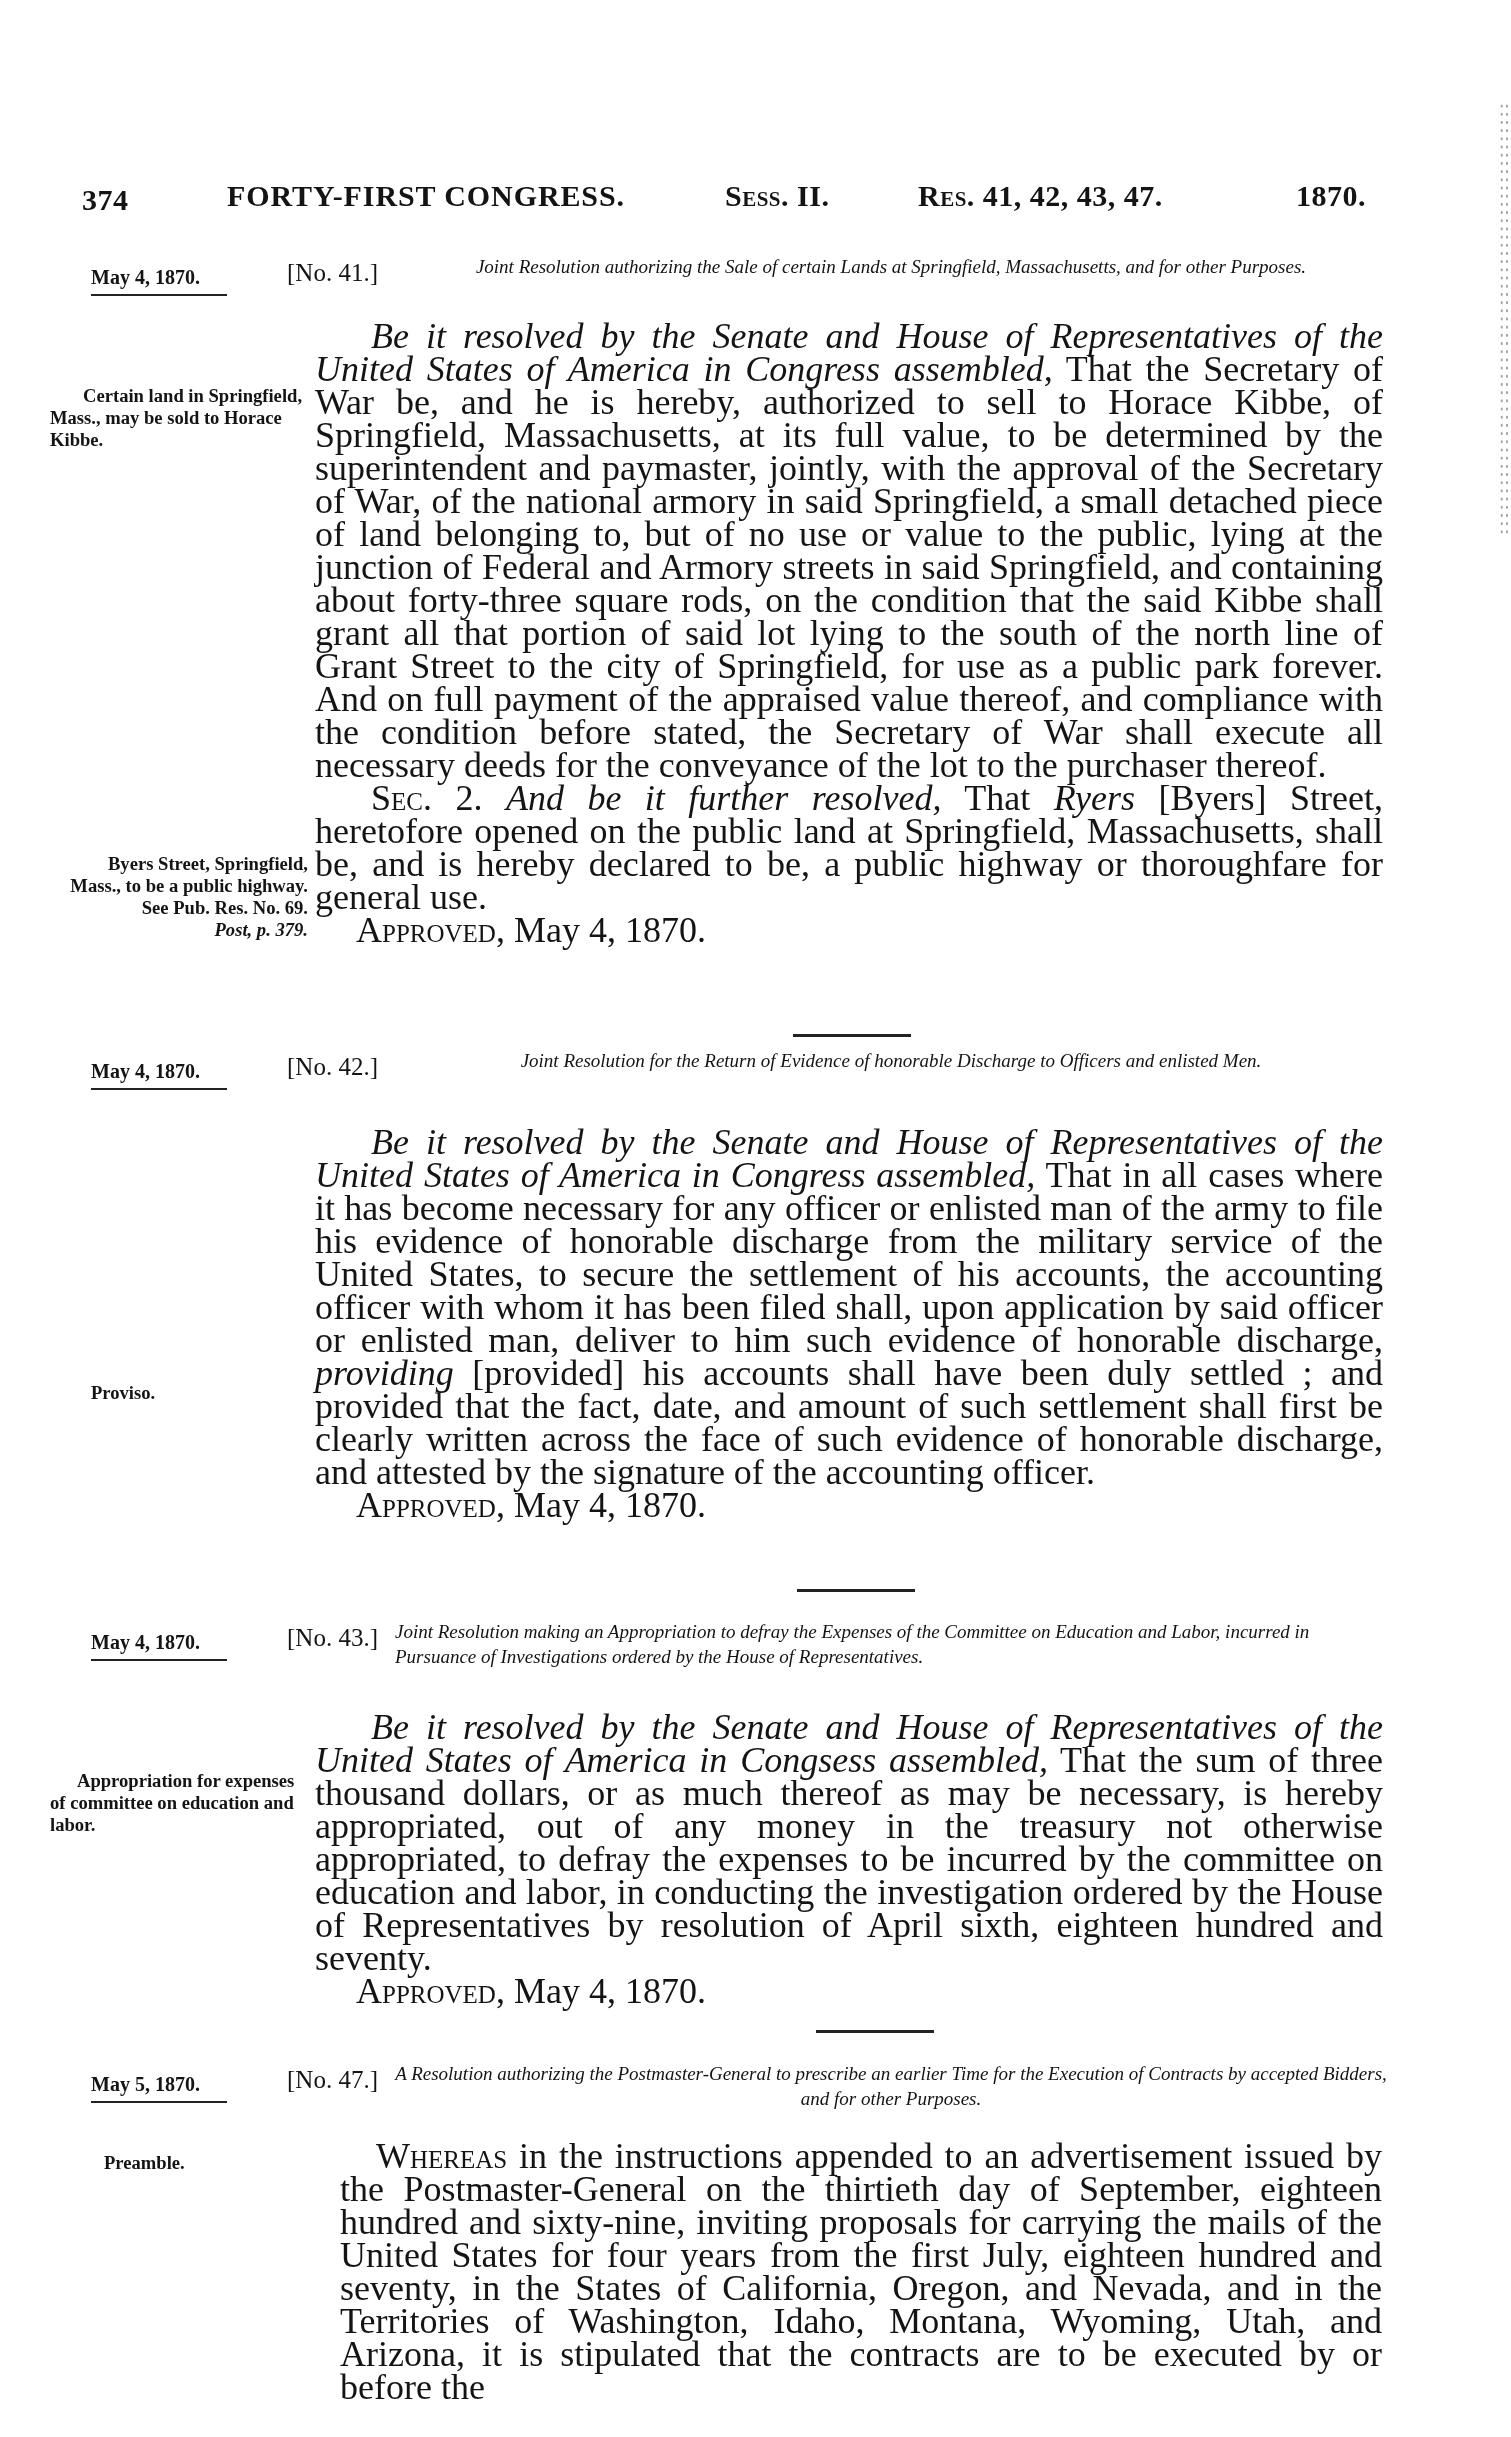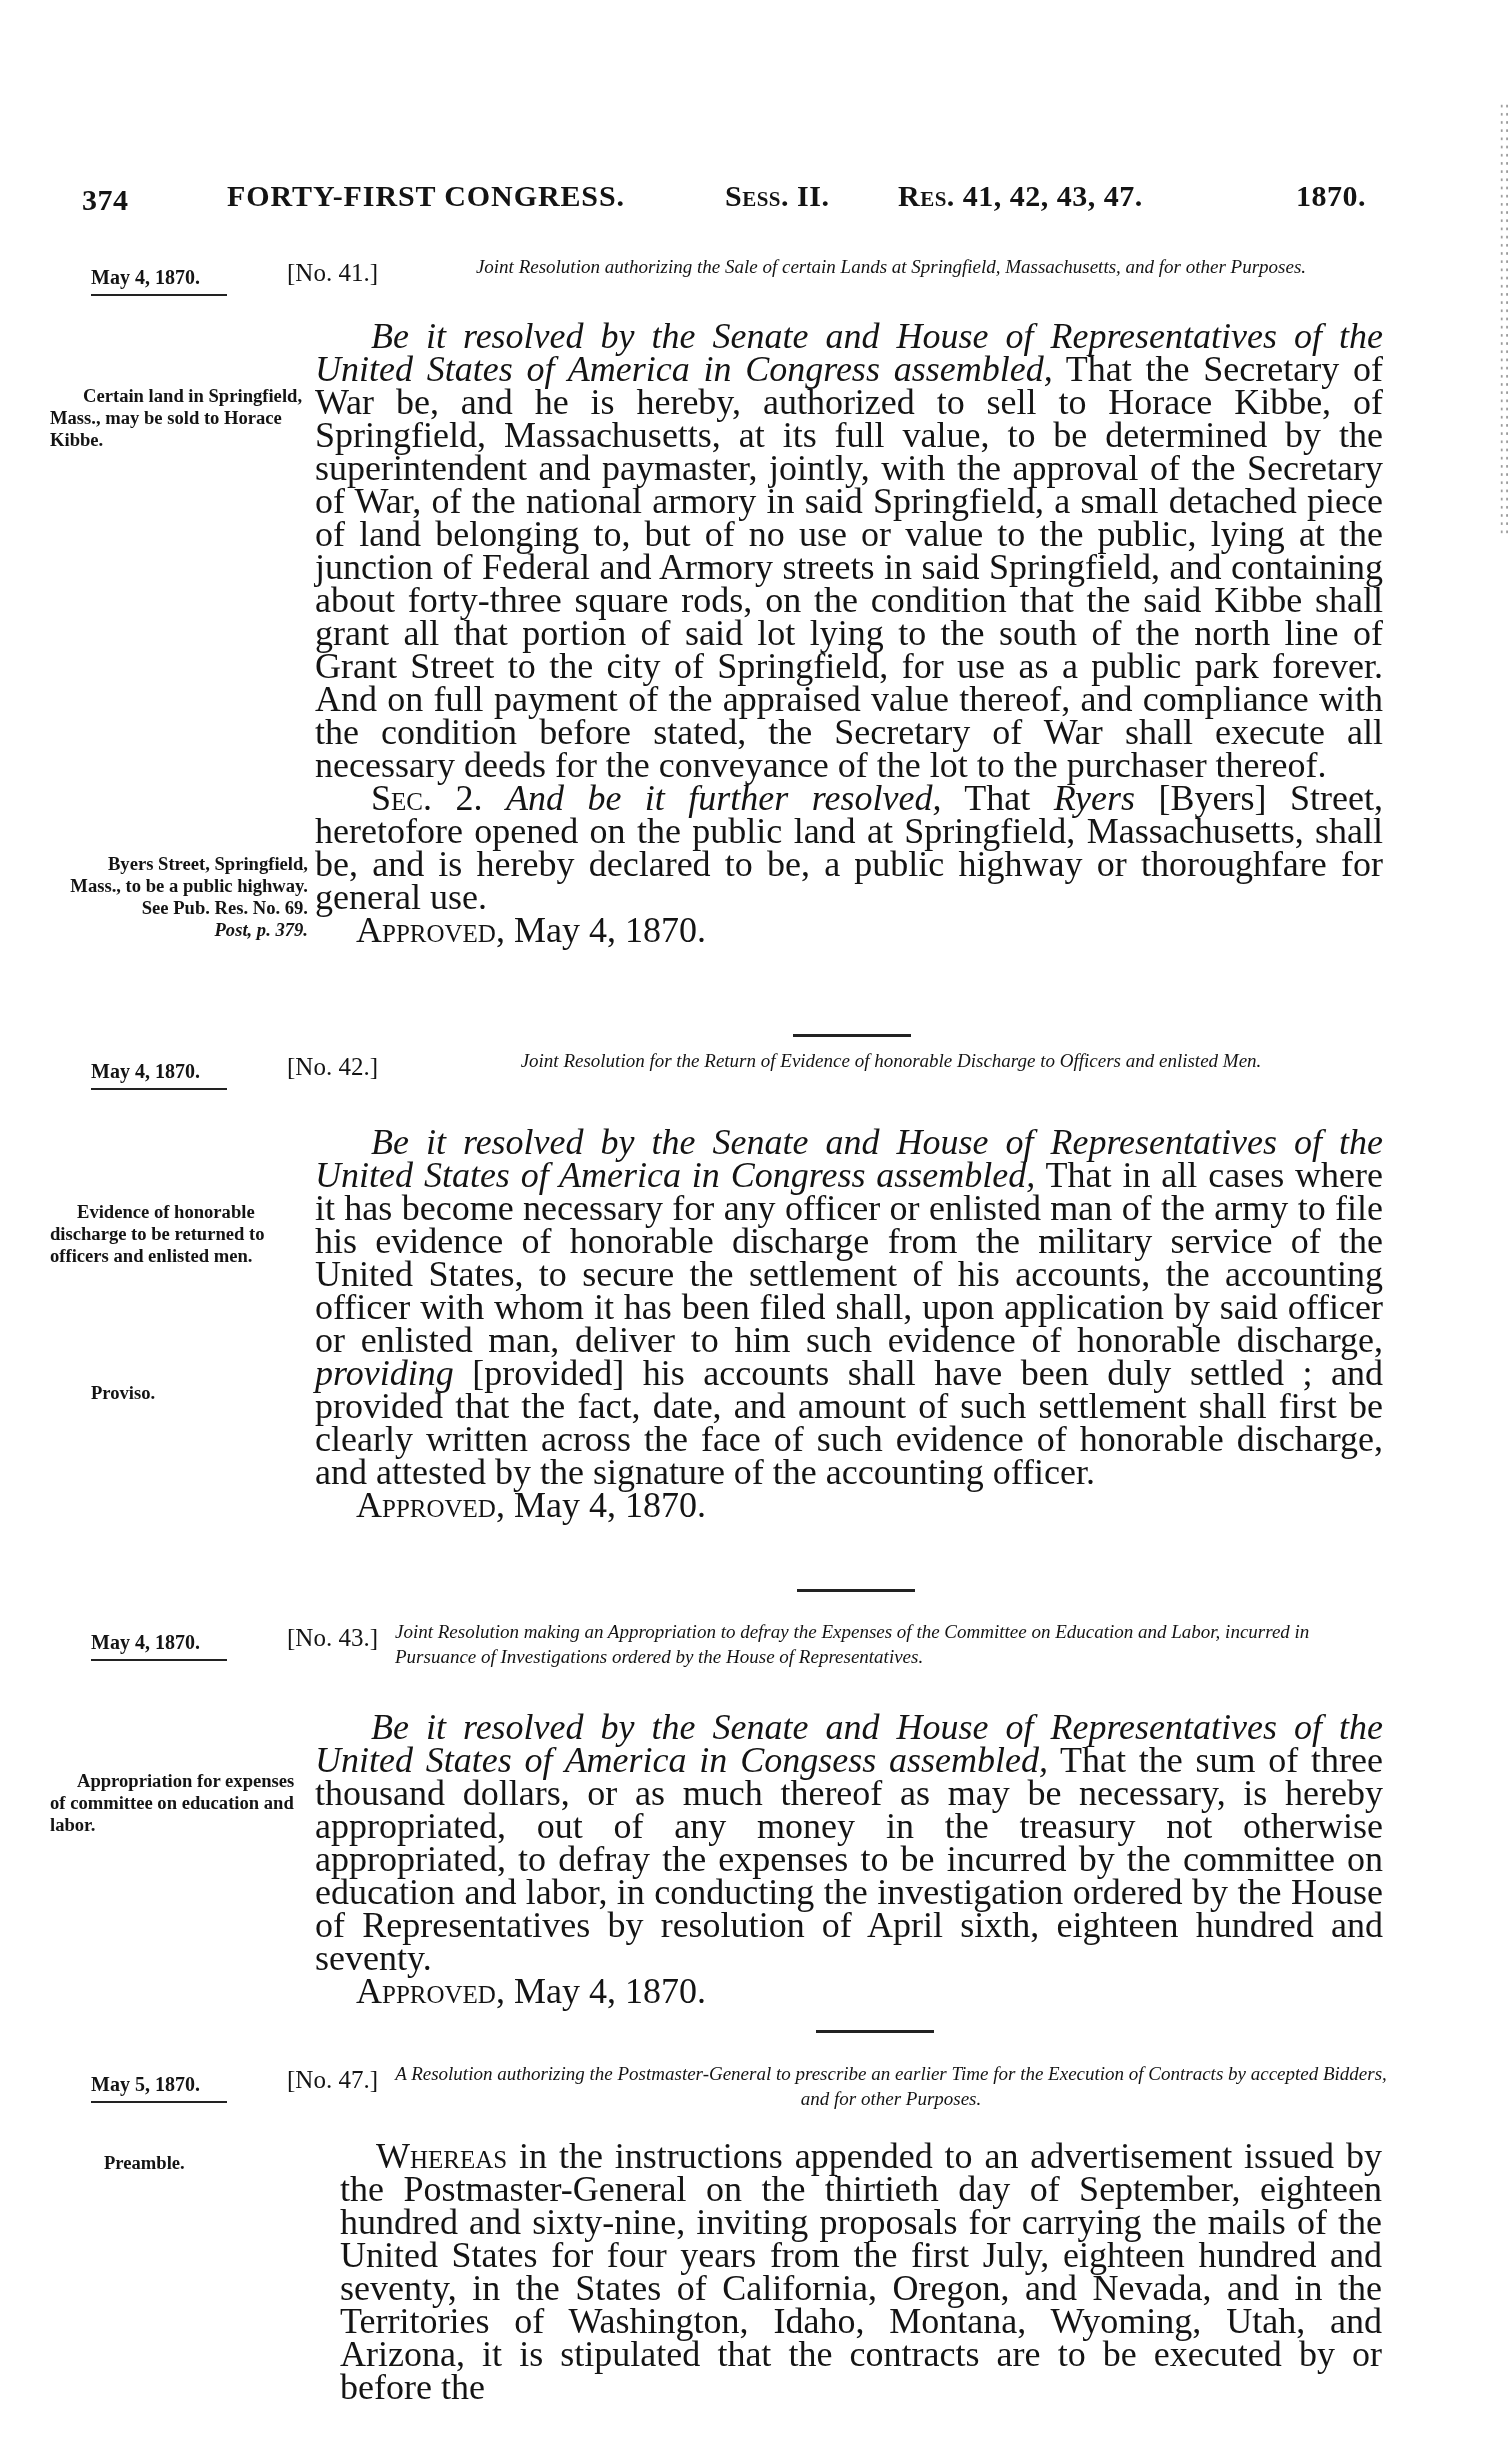--- a/index.html
+++ b/index.html
@@ -10,21 +10,21 @@
   .page { position: absolute; left: 0; top: 0; width: 1512px; height: 2438px; margin-top: 48px; }
 
   
   .running-head {
     position: absolute; left: 82px; top: 131px; width: 1296px;
     font-size: 30px; letter-spacing: 0.5px; white-space: nowrap;
   }
   .running-head .pg { position: absolute; left: 0; top: 3.6px; font-weight: bold; }
   .running-head .congress { position: absolute; left: 145px; font-weight: bold; letter-spacing: 0.9px; }
   .running-head .sess { position: absolute; left: 643px; font-variant: small-caps; font-weight: bold; }
-  .running-head .res { position: absolute; left: 816px; font-variant: small-caps; font-weight: bold; }
+  .running-head .res { position: absolute; left: 836px; font-variant: small-caps; font-weight: bold; }
   .running-head .yr { position: absolute; left: 1214px; font-weight: bold; }
 
   
   .margin-col { position: absolute; left: 50px; width: 258px; font-size: 18.6px; line-height: 22px; font-weight: bold; }
   .text-col { position: absolute; left: 315px; width: 1068px; font-size: 36px; line-height: 33px; text-align: justify; }
 
   .res-head { position: absolute; left: 91px; width: 1305px; }
   .res-head .date {
     position: absolute; left: 0; top: 11px; font-size: 20px; font-weight: bold;
     border-bottom: 2.7px solid #222; padding-bottom: 5.4px; width: 136px;
@@ -87,23 +87,20 @@
     </p>
   </div>
   <div class="rule" style="left:793px; top:986px;"></div>
 
   <div class="res-head" style="top:1001px;">
     <span class="date">May 4, 1870.</span>
     <span class="num">[No. 42.]</span>
     <span class="title">Joint Resolution for the Return of Evidence of honorable Discharge to Officers and enlisted Men.</span>
   </div>
 
-  <div class="margin-col" style="top:1153px;">
-    <p class="margin-note" style="text-indent:27px;">Evidence of honorable discharge to be returned to officers and enlisted men.</p>
-  </div>
   <div class="margin-col" style="top:1334px; left:91px;">
     <p class="margin-note">Proviso.</p>
   </div>
 
   <div class="text-col" style="top:1078px;">
     <p class="para">
       <span class="i">Be it resolved by the Senate and House of Representatives of the United States of America in Congress assembled,</span><span> That in all cases where it has become necessary for any officer or enlisted man of the army to file his evidence of honorable discharge from the military service of the United States, to secure the settlement of his accounts, the accounting officer with whom it has been filed shall, upon application by said officer or enlisted man, deliver to him such evidence of honorable discharge, </span><span class="i">providing</span><span> [provided] his accounts shall have been duly settled ; and provided that the fact, date, and amount of such settlement shall first be clearly written across the face of such evidence of honorable discharge, and attested by the signature of the accounting officer.</span>
     </p>
     <p class="approved">
       <span class="sc">Approved,</span><span> May 4, 1870.</span>

